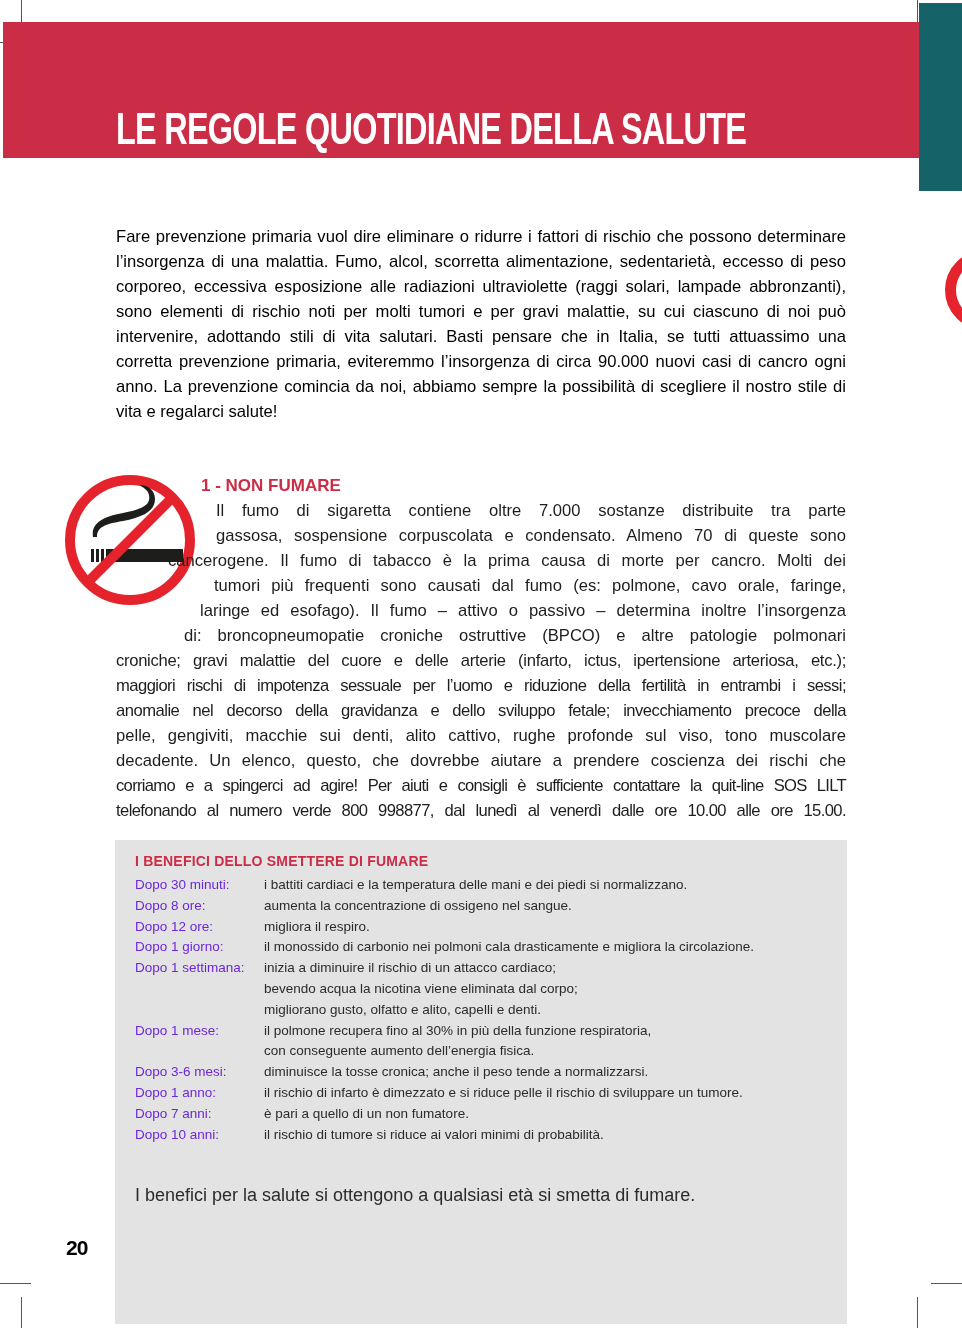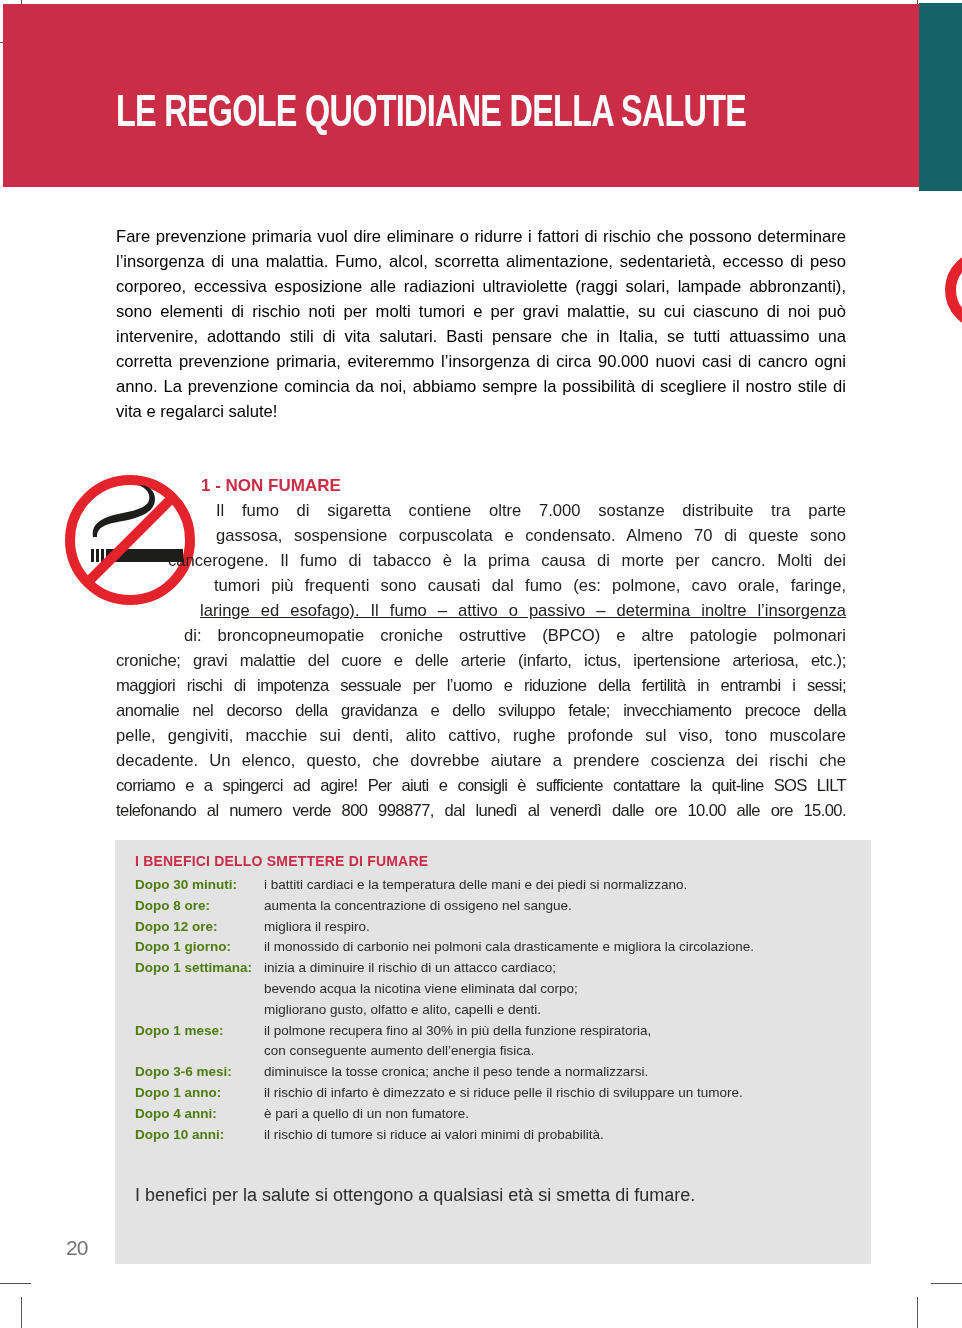--- a/index.html
+++ b/index.html
@@ -1,43 +1,43 @@
 <!DOCTYPE html>
 <html><head>
   <meta charset="utf-8">
   <style>
     html, body { margin: 0; padding: 0; background: #ffffff; }
     body { width: 962px; height: 1328px; position: relative; overflow: hidden; font-family: "Liberation Sans", sans-serif; color: #1d1d1b; }
 
-    .banner { position: absolute; left: 3px; top: 4px; width: 916px; height: 183px; background: #cb2c46; }
+    .banner { position: absolute; left: 3px; top: 22px; width: 916px; height: 136px; background: #cb2c46; }
     .banner-title { position: absolute; left: 116px; top: 92px; font-family: "Liberation Sans", sans-serif; font-weight: 700; font-size: 45px; color: #ffffff; letter-spacing: -1px; transform: scaleX(0.72); transform-origin: left top; white-space: nowrap; line-height: 1; }
     .side-tab { position: absolute; left: 919px; top: 3px; width: 43px; height: 188px; background: #156369; }
     .side-circle { position: absolute; left: 945px; top: 250px; width: 80px; height: 80px; border: 11px solid #e5232c; border-radius: 50%; box-sizing: border-box; }
 
     .crop { position: absolute; background: #555; }
 
     .intro { position: absolute; left: 116px; top: 224px; width: 730px; font-size: 16.6px; line-height: 25px; text-align: justify; color: #000000; }
 
     .no-smoke { position: absolute; left: 63px; top: 469px; width: 134px; height: 142px; }
 
     .section-title { position: absolute; left: 201px; top: 476px; font-size: 17px; font-weight: 700; color: #cb2c46; }
 
     .body-text { position: absolute; left: 116px; top: 498px; width: 730px; font-size: 16.6px; line-height: 25px; text-align: justify; color: #1d1d1b; }
     .body-text .line { display: block; text-align: justify; text-align-last: justify; white-space: nowrap; height: 25px; }
 
-    .benefits { position: absolute; left: 115px; top: 840px; width: 732px; height: 424px; background: #e3e3e3; padding-left: 24px; }
+    .benefits { position: absolute; left: 115px; top: 840px; width: 732px; height: 484px; background: #e3e3e3; }
     .benefits-title { position: absolute; left: 20px; top: 13px; font-size: 14px; font-weight: 700; color: #cb2c46; letter-spacing: 0.2px; }
     .benefit-rows { position: absolute; left: 20px; top: 35px; width: 700px; }
     .benefit-row { display: flex; font-size: 13.5px; line-height: 20.8px; }
-    .benefit-label { width: 129px; flex: none; font-weight: 700; color: #4d7c0f; white-space: nowrap; }
+    .benefit-label { width: 129px; flex: none; font-weight: 400; color: #6d28d9; white-space: nowrap; }
     .benefit-desc { flex: 1; color: #2b2b2b; }
     .benefit-desc span { display: block; white-space: nowrap; }
     .benefits-footer { position: absolute; left: 20px; top: 345px; font-size: 18px; color: #2b2b2b; }
 
-    .page-number { position: absolute; left: 66px; top: 1236px; font-size: 21px; font-weight: 400; color: #737373; letter-spacing: -1px; }
+    .page-number { position: absolute; left: 66px; top: 1236px; font-size: 21px; font-weight: 700; color: #000000; letter-spacing: -1px; }
   </style>
 </head>
 <body>
 
 <div class="crop" style="left:21px;top:0;width:1px;height:31px;"></div>
 <div class="crop" style="left:0;top:42px;width:31px;height:1px;"></div>
 <div class="crop" style="left:917px;top:0;width:1px;height:31px;"></div>
 <div class="crop" style="left:931px;top:42px;width:31px;height:1px;"></div>
 <div class="crop" style="left:0;top:1283px;width:31px;height:1px;"></div>
 <div class="crop" style="left:21px;top:1297px;width:1px;height:31px;"></div>
@@ -62,21 +62,21 @@
   <line x1="25" y1="113" x2="109" y2="29" stroke="#e5232c" stroke-width="10"></line>
 </svg>
 
 <div class="section-title">1 - NON FUMARE</div>
 
 <div class="body-text">
   <span class="line" style="margin-left:100px;">Il fumo di sigaretta contiene oltre 7.000 sostanze distribuite tra parte</span>
   <span class="line" style="margin-left:100px;">gassosa, sospensione corpuscolata e condensato. Almeno 70 di queste sono</span>
   <span class="line" style="margin-left:52px;">cancerogene. Il fumo di tabacco è la prima causa di morte per cancro. Molti dei</span>
   <span class="line" style="margin-left:98px;">tumori più frequenti sono causati dal fumo (es: polmone, cavo orale, faringe,</span>
-  <span class="line" style="margin-left:84px;text-decoration:underline;">laringe ed esofago). Il fumo – attivo o passivo – determina inoltre l’insorgenza</span>
+  <span class="line" style="margin-left:84px;">laringe ed esofago). Il fumo – attivo o passivo – determina inoltre l’insorgenza</span>
   <span class="line" style="margin-left:68px;">di: broncopneumopatie croniche ostruttive (BPCO) e altre patologie polmonari</span>
   <span class="line" style="letter-spacing:-0.3px;">croniche; gravi malattie del cuore e delle arterie (infarto, ictus, ipertensione arteriosa, etc.);</span>
   <span class="line" style="letter-spacing:-0.55px;">maggiori rischi di impotenza sessuale per l’uomo e riduzione della fertilità in entrambi i sessi;</span>
   <span class="line" style="letter-spacing:-0.5px;">anomalie nel decorso della gravidanza e dello sviluppo fetale; invecchiamento precoce della</span>
   <span class="line">pelle, gengiviti, macchie sui denti, alito cattivo, rughe profonde sul viso, tono muscolare</span>
   <span class="line">decadente. Un elenco, questo, che dovrebbe aiutare a prendere coscienza dei rischi che</span>
   <span class="line" style="letter-spacing:-0.7px;word-spacing:-2px;">corriamo e a spingerci ad agire! Per aiuti e consigli è sufficiente contattare la quit-line SOS LILT</span>
   <span class="line" style="letter-spacing:-0.6px;word-spacing:-1px;">telefonando al numero verde 800 998877, dal lunedì al venerdì dalle ore 10.00 alle ore 15.00.</span>
 </div>
 
@@ -128,21 +128,21 @@
           <span>diminuisce la tosse cronica; anche il peso tende a normalizzarsi.</span>
         </div>
       </div>
       <div class="benefit-row">
         <div class="benefit-label">Dopo 1 anno:</div>
         <div class="benefit-desc">
           <span>il rischio di infarto è dimezzato e si riduce pelle il rischio di sviluppare un tumore.</span>
         </div>
       </div>
       <div class="benefit-row">
-        <div class="benefit-label">Dopo 4 anni:</div>
+        <div class="benefit-label">Dopo 7 anni:</div>
         <div class="benefit-desc">
           <span>è pari a quello di un non fumatore.</span>
         </div>
       </div>
       <div class="benefit-row">
         <div class="benefit-label">Dopo 10 anni:</div>
         <div class="benefit-desc">
           <span>il rischio di tumore si riduce ai valori minimi di probabilità.</span>
         </div>
       </div>

